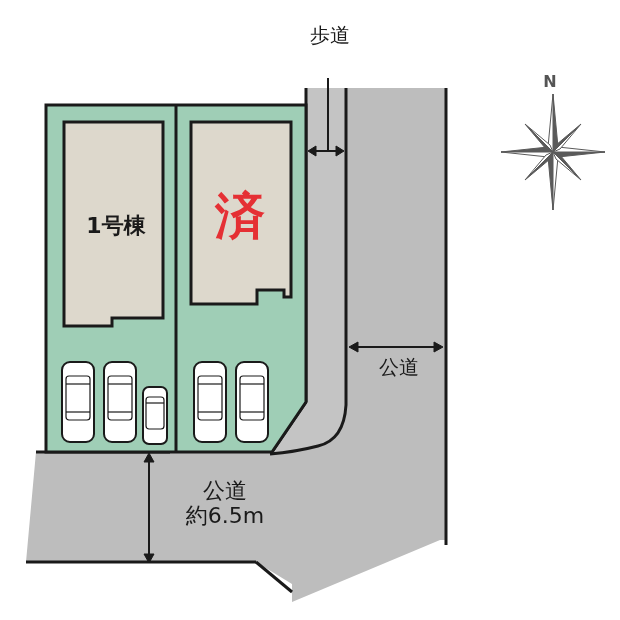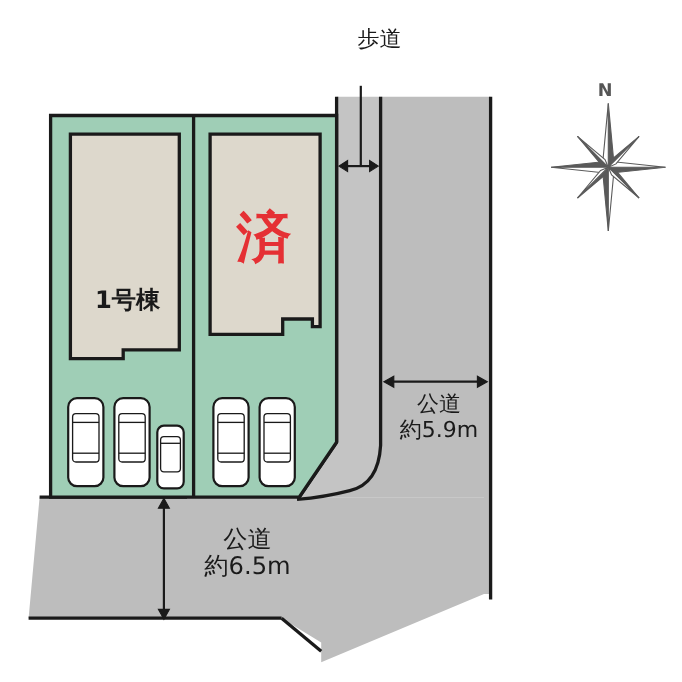--- a/index.html
+++ b/index.html
@@ -1,24 +1,24 @@
 <!DOCTYPE html>
 <html><head>
   <meta charset="utf-8">
   <style>
     html, body { margin: 0; padding: 0; background: #ffffff; }
     body { width: 620px; height: 620px; overflow: hidden; position: relative;
            font-family: "DejaVu Sans", "Liberation Sans", sans-serif; }
     #stage { position: absolute; left: 0; top: 0; width: 620px; height: 620px; }
     .label { position: absolute; color: #1a1a1a; text-align: center; white-space: nowrap;
              font-family: "DejaVu Sans", sans-serif; line-height: 1.15; }
-    .lbl-sidewalk { left: 295px; top: 24px; width: 100px; font-size: 20px; }
+    .lbl-sidewalk { left: 280px; top: 24px; width: 100px; font-size: 20px; }
     .lbl-road-right { left: 344px; top: 356px; width: 110px; font-size: 20px; }
     .lbl-road-bottom { left: 150px; top: 478px; width: 150px; font-size: 22px; }
-    .lbl-building1 { left: 66px; top: 213px; width: 100px; font-size: 22px; font-weight: bold; margin-top: 48px; }
+    .lbl-building1 { left: 66px; top: 213px; width: 100px; font-size: 22px; font-weight: bold; }
     .lbl-sold { left: 190px; top: 188px; width: 100px; font-size: 50px; font-weight: bold; color: #e53034; }
     .lbl-north { left: 540px; top: 73px; width: 20px; font-size: 16px; font-weight: bold; color: #555555; }
   </style>
 </head>
 <body>
 
 <div id="stage">
   <svg width="620" height="620" viewBox="0 0 620 620" xmlns="http://www.w3.org/2000/svg">
 
     <g>
@@ -121,21 +121,20 @@
   </svg>
 
   <div class="label lbl-north">N</div>
 
   <div class="label lbl-sidewalk">
     <div>歩道</div>
   </div>
 
   <div class="label lbl-road-right">
     <div>公道</div>
-    <div>約5.9m</div>
   </div>
 
   <div class="label lbl-road-bottom">
     <div>公道</div>
     <div>約6.5m</div>
   </div>
 
   <div class="label lbl-building1">1号棟</div>
   <div class="label lbl-sold">済</div>
 </div>

